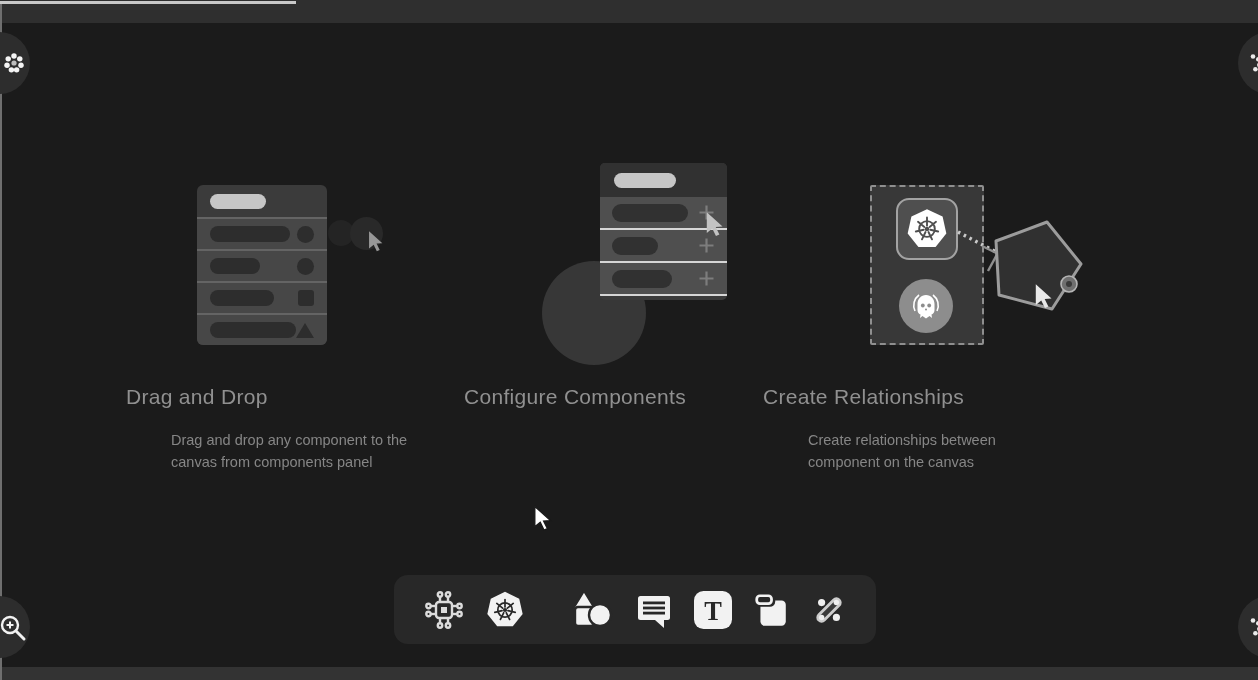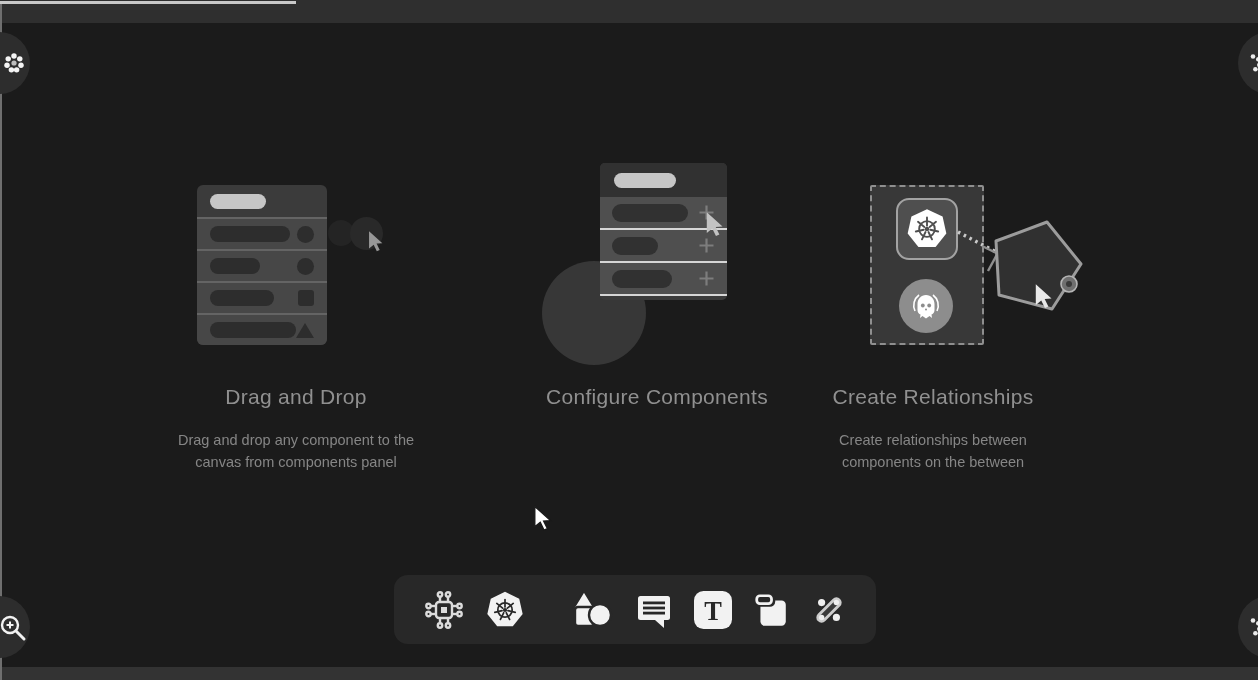--- a/index.html
+++ b/index.html
@@ -12,21 +12,21 @@
   .topline{position:absolute;top:1px;left:0;width:296px;height:3px;background:#c9c9c9}
   .leftline{position:absolute;top:4px;left:0;width:2px;height:676px;background:#6f6f6f}
   .bottombar{position:absolute;top:667px;left:0;width:1258px;height:13px;background:#333}
   .canvas{position:absolute;left:2px;top:23px;width:1256px;height:644px}
 
   
   .corner{position:absolute;width:62px;height:62px;border-radius:50%;background:#2d2d2d}
   .corner svg{position:absolute}
 
   
-  .step-text{position:absolute;top:385px;width:340px;text-align:center}
+  .step-text{position:absolute;top:385px;width:340px;}
   .step-title{font-size:21px;font-weight:500;color:#909090;letter-spacing:.3px;margin:0 0 20px 0}
   .step-desc{font-size:14.5px;line-height:22px;color:#868686;margin:0 auto}
 
   
   .ill1-card{position:absolute;left:197px;top:185px;width:130px;height:160px;
     background:#3b3b3b;border-radius:6px;overflow:hidden}
   .ill1-header{height:32px;display:flex;align-items:center;padding-left:13px}
   .ill1-row{height:30px;background:#474747;border-top:2px solid #646464;
     display:flex;align-items:center;justify-content:space-between;padding:0 13px}
   .pill{border-radius:8px;height:16px}
@@ -170,26 +170,26 @@
   <circle cx="84" cy="66" r="3" fill="#3a3a3a"></circle>
 </svg>
 <svg class="abs" style="left:1032px;top:283px" width="24" height="26" viewBox="0 0 14 19">
   <path d="M1,1 L1,16 L5,12.7 L7.7,18.3 L10.2,17.2 L7.5,11.7 L12.5,11.4 Z" fill="#e9e9e9"></path>
 </svg>
 
 <div class="step-text" style="left:126px">
   <h2 class="step-title">Drag and Drop</h2>
   <p class="step-desc" style="max-width:250px">Drag and drop any component to the canvas from components panel</p>
 </div>
-<div class="step-text" style="left:487px">
+<div class="step-text" style="left:464px">
   <h2 class="step-title">Configure Components</h2>
 </div>
 <div class="step-text" style="left:763px">
   <h2 class="step-title">Create Relationships</h2>
-  <p class="step-desc" style="max-width:250px">Create relationships between components on the between</p>
+  <p class="step-desc" style="max-width:250px">Create relationships between component on the canvas</p>
 </div>
 
 <div class="dock">
   <div class="dock-item">
     <svg width="40" height="40" viewBox="0 0 40 40">
       <g stroke="#dcdcdc" stroke-width="2.4" fill="none">
         <rect x="12" y="12" width="16" height="16" rx="3"></rect>
         <line x1="16" y1="12" x2="16" y2="6"></line>
           <line x1="24" y1="12" x2="24" y2="6"></line>
         <line x1="16" y1="28" x2="16" y2="34"></line>

